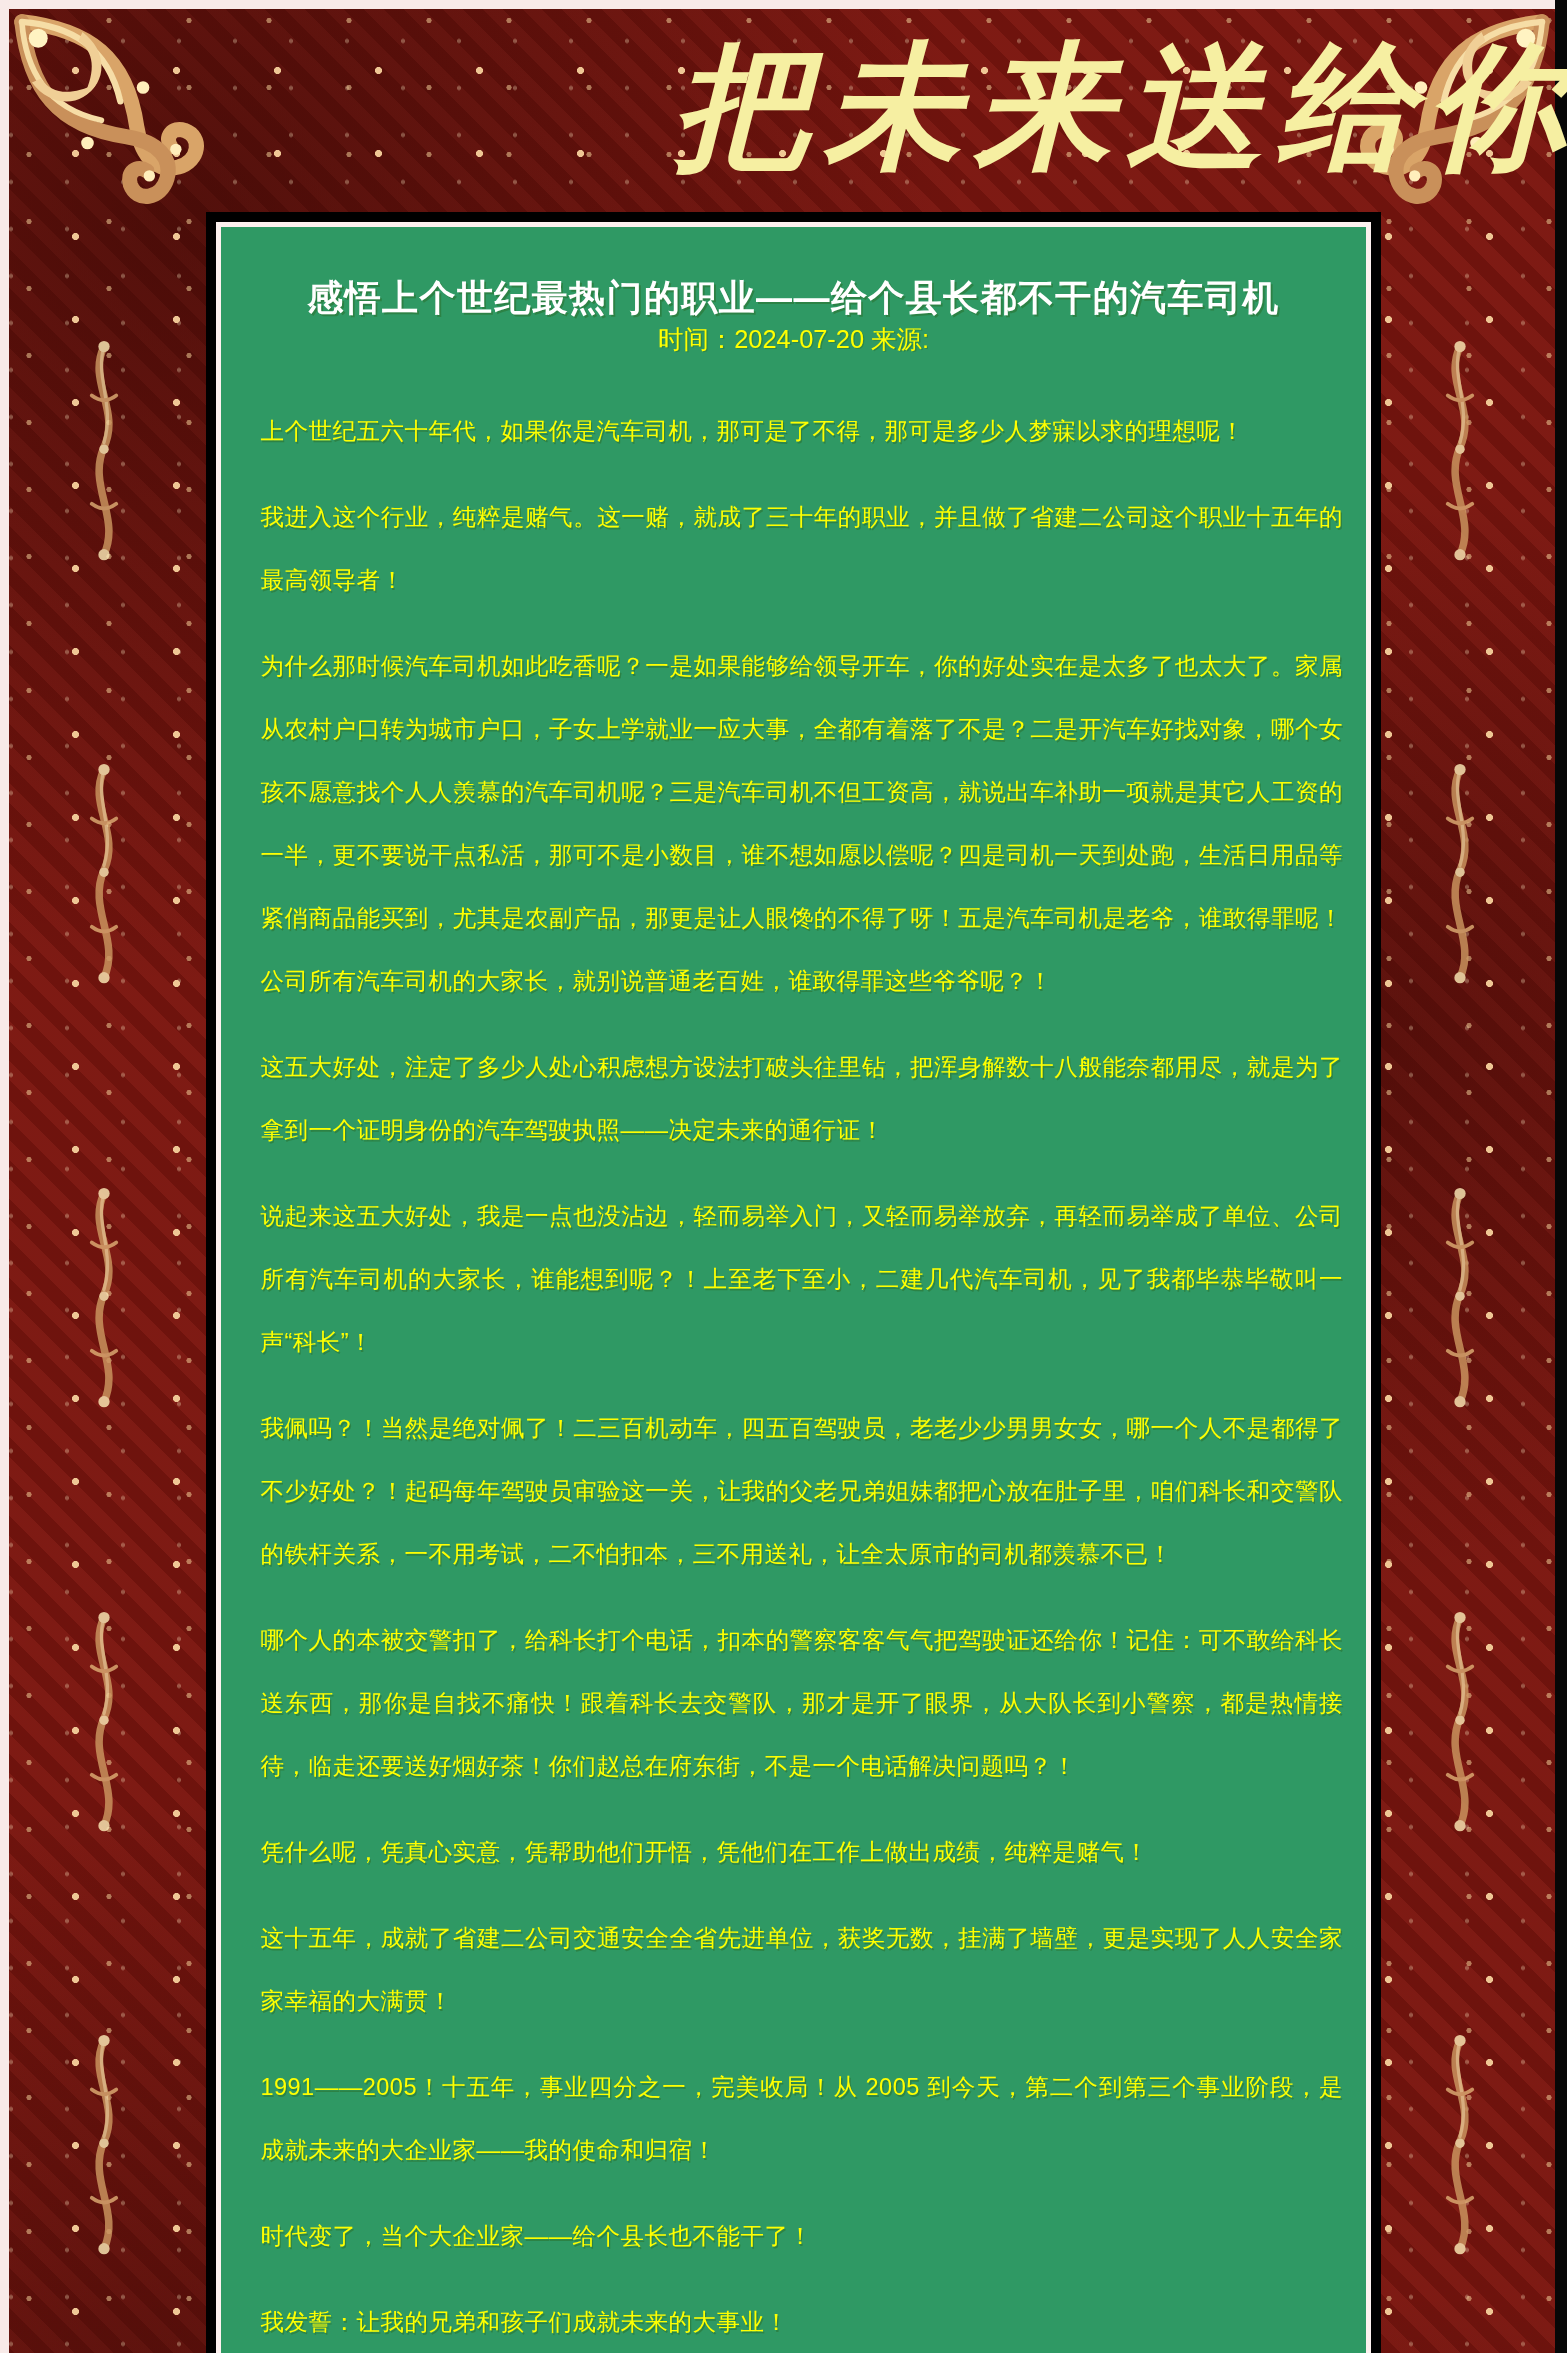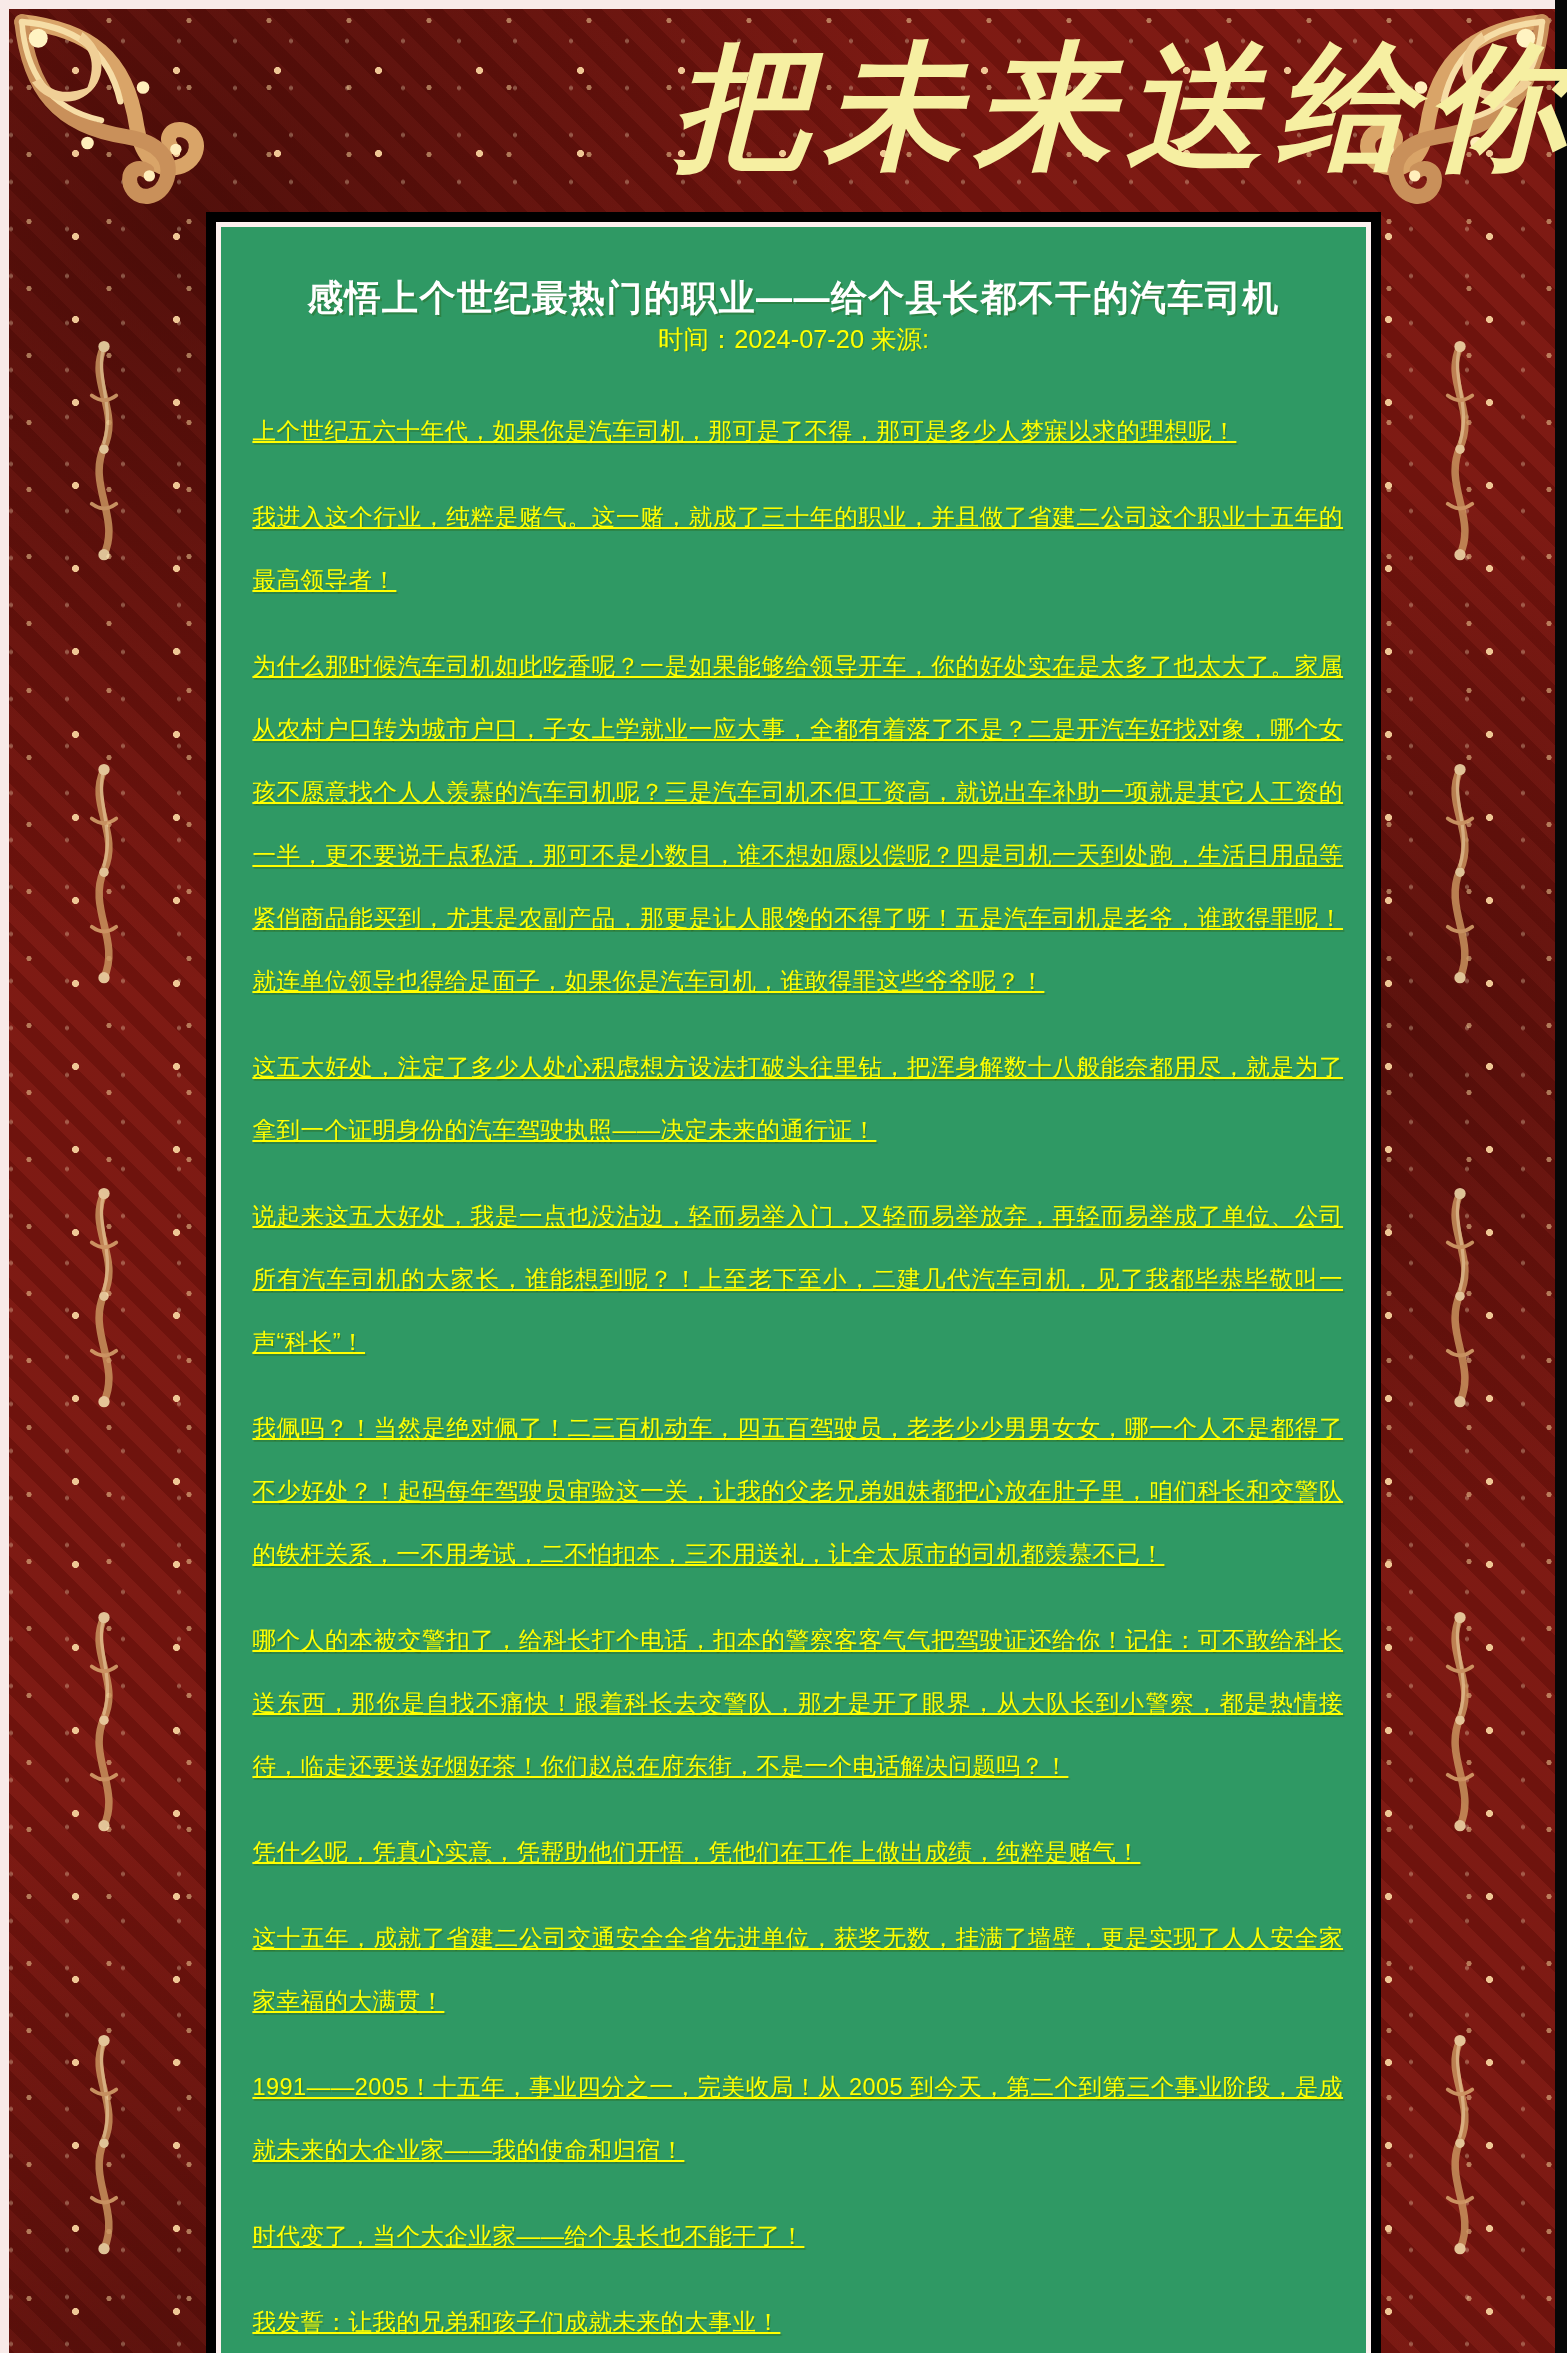--- a/index.html
+++ b/index.html
@@ -55,21 +55,21 @@
   .article-meta{
     font-size:25.4px;color:#ffff00;text-align:center;
     text-shadow:1.4px 1.4px 0 rgba(40,80,0,.25);
   }
   .article-body{
     margin-top:43px;padding:0 22.6px 0 27px;
     font-size:23.5px;line-height:63px;letter-spacing:0.5px;
     color:#ffff00;text-align:justify;
     text-shadow:1.4px 1.9px 0 rgba(40,80,0,.30);
   }
-  .article-body p{margin:0 0 23px 4px;text-decoration:underline;}
+  .article-body p{margin:0 0 23px 12px;}
 
   
   .banner{
     position:absolute;left:0;width:1555px;text-align:right;
     font-family:"DejaVu Serif", serif;font-style:italic;font-weight:bold;
     color:#f6efa2;font-size:137px;line-height:1;letter-spacing:14px;
     white-space:nowrap;
     padding-left:24px;
   }
   .banner-top{top:37px;}
@@ -150,21 +150,21 @@
 
 <div class="banner banner-top">把未来送给你</div>
 
 <div class="panel">
   <div class="panel-white">
     <h1 class="article-title">感悟上个世纪最热门的职业——给个县长都不干的汽车司机</h1>
     <div class="article-meta">时间：2024-07-20 来源:</div>
     <div class="article-body">
       <p>上个世纪五六十年代，如果你是汽车司机，那可是了不得，那可是多少人梦寐以求的理想呢！</p>
       <p>我进入这个行业，纯粹是赌气。这一赌，就成了三十年的职业，并且做了省建二公司这个职业十五年的最高领导者！</p>
-      <p>为什么那时候汽车司机如此吃香呢？一是如果能够给领导开车，你的好处实在是太多了也太大了。家属从农村户口转为城市户口，子女上学就业一应大事，全都有着落了不是？二是开汽车好找对象，哪个女孩不愿意找个人人羡慕的汽车司机呢？三是汽车司机不但工资高，就说出车补助一项就是其它人工资的一半，更不要说干点私活，那可不是小数目，谁不想如愿以偿呢？四是司机一天到处跑，生活日用品等紧俏商品能买到，尤其是农副产品，那更是让人眼馋的不得了呀！五是汽车司机是老爷，谁敢得罪呢！就连单位领导也得给足面子，如果你是汽车司机，谁敢得罪这些爷爷呢？！</p>
+      <p>为什么那时候汽车司机如此吃香呢？一是如果能够给领导开车，你的好处实在是太多了也太大了。家属从农村户口转为城市户口，子女上学就业一应大事，全都有着落了不是？二是开汽车好找对象，哪个女孩不愿意找个人人羡慕的汽车司机呢？三是汽车司机不但工资高，就说出车补助一项就是其它人工资的一半，更不要说干点私活，那可不是小数目，谁不想如愿以偿呢？四是司机一天到处跑，生活日用品等紧俏商品能买到，尤其是农副产品，那更是让人眼馋的不得了呀！五是汽车司机是老爷，谁敢得罪呢！公司所有汽车司机的大家长，就别说普通老百姓，谁敢得罪这些爷爷呢？！</p>
       <p>这五大好处，注定了多少人处心积虑想方设法打破头往里钻，把浑身解数十八般能奈都用尽，就是为了拿到一个证明身份的汽车驾驶执照——决定未来的通行证！</p>
       <p>说起来这五大好处，我是一点也没沾边，轻而易举入门，又轻而易举放弃，再轻而易举成了单位、公司所有汽车司机的大家长，谁能想到呢？！上至老下至小，二建几代汽车司机，见了我都毕恭毕敬叫一声“科长”！</p>
       <p>我佩吗？！当然是绝对佩了！二三百机动车，四五百驾驶员，老老少少男男女女，哪一个人不是都得了不少好处？！起码每年驾驶员审验这一关，让我的父老兄弟姐妹都把心放在肚子里，咱们科长和交警队的铁杆关系，一不用考试，二不怕扣本，三不用送礼，让全太原市的司机都羡慕不已！</p>
       <p>哪个人的本被交警扣了，给科长打个电话，扣本的警察客客气气把驾驶证还给你！记住：可不敢给科长送东西，那你是自找不痛快！跟着科长去交警队，那才是开了眼界，从大队长到小警察，都是热情接待，临走还要送好烟好茶！你们赵总在府东街，不是一个电话解决问题吗？！</p>
       <p>凭什么呢，凭真心实意，凭帮助他们开悟，凭他们在工作上做出成绩，纯粹是赌气！</p>
       <p>这十五年，成就了省建二公司交通安全全省先进单位，获奖无数，挂满了墙壁，更是实现了人人安全家家幸福的大满贯！</p>
       <p>1991——2005！十五年，事业四分之一，完美收局！从 2005 到今天，第二个到第三个事业阶段，是成就未来的大企业家——我的使命和归宿！</p>
       <p>时代变了，当个大企业家——给个县长也不能干了！</p>
       <p>我发誓：让我的兄弟和孩子们成就未来的大事业！</p>
 

